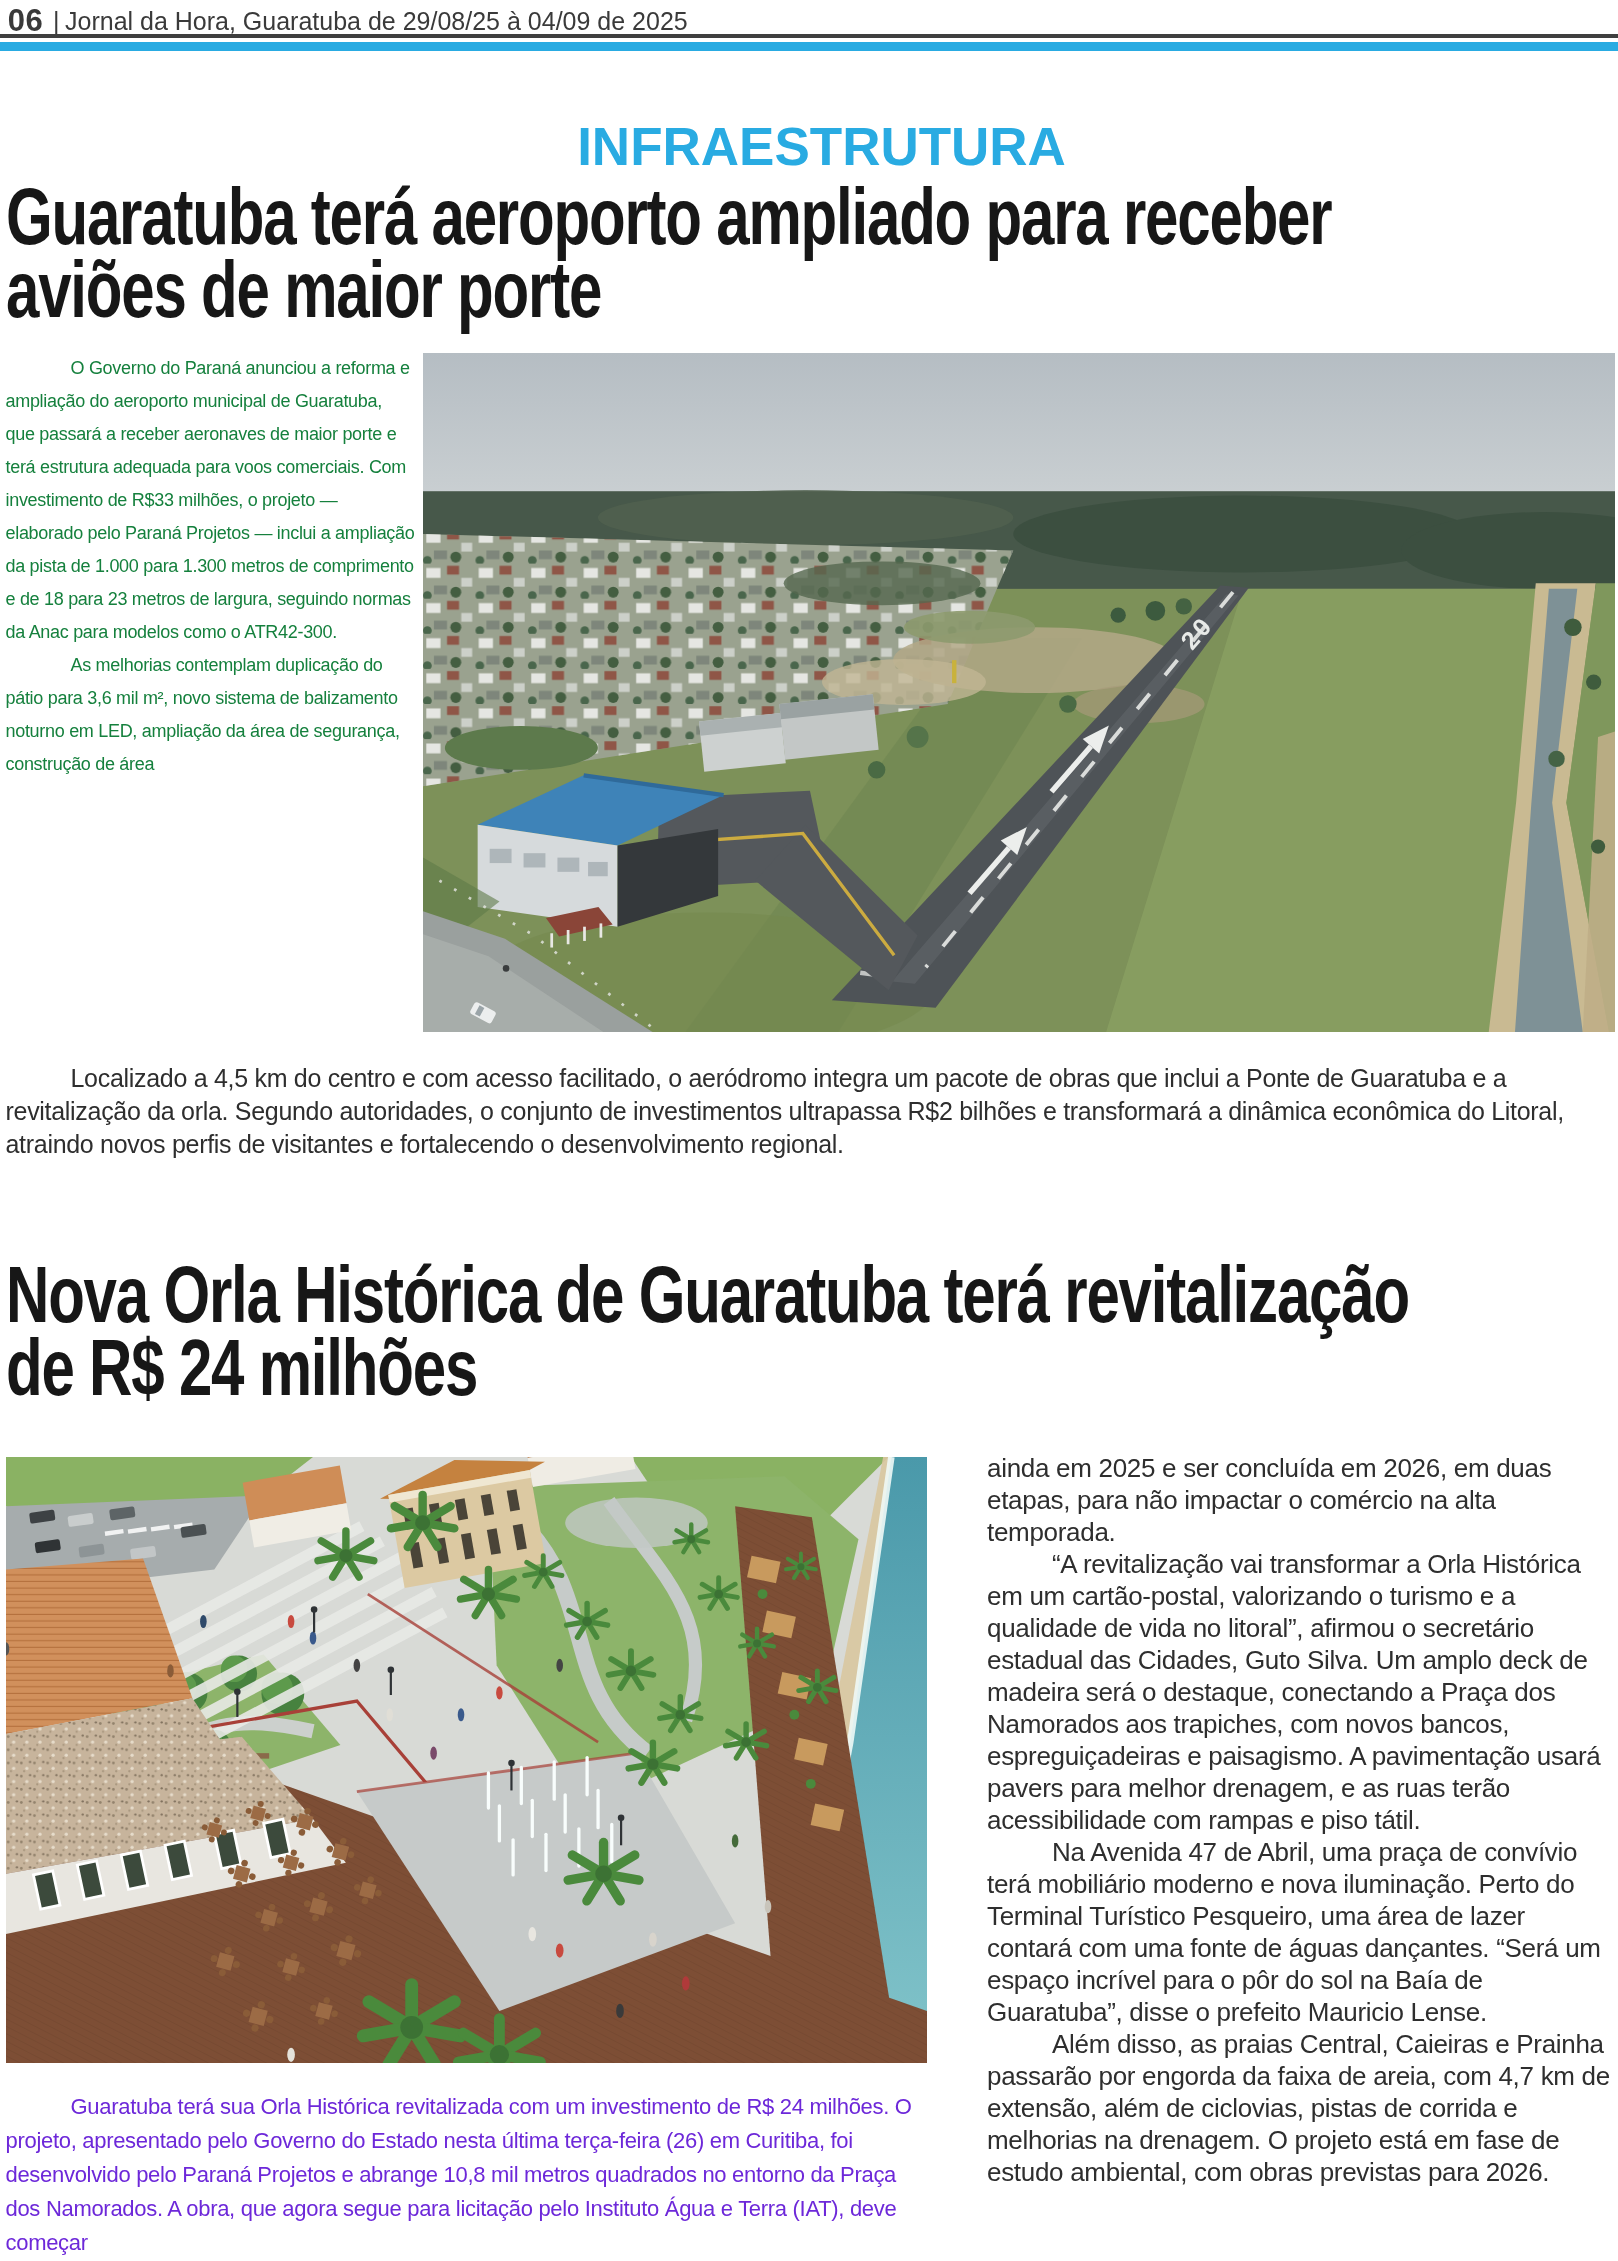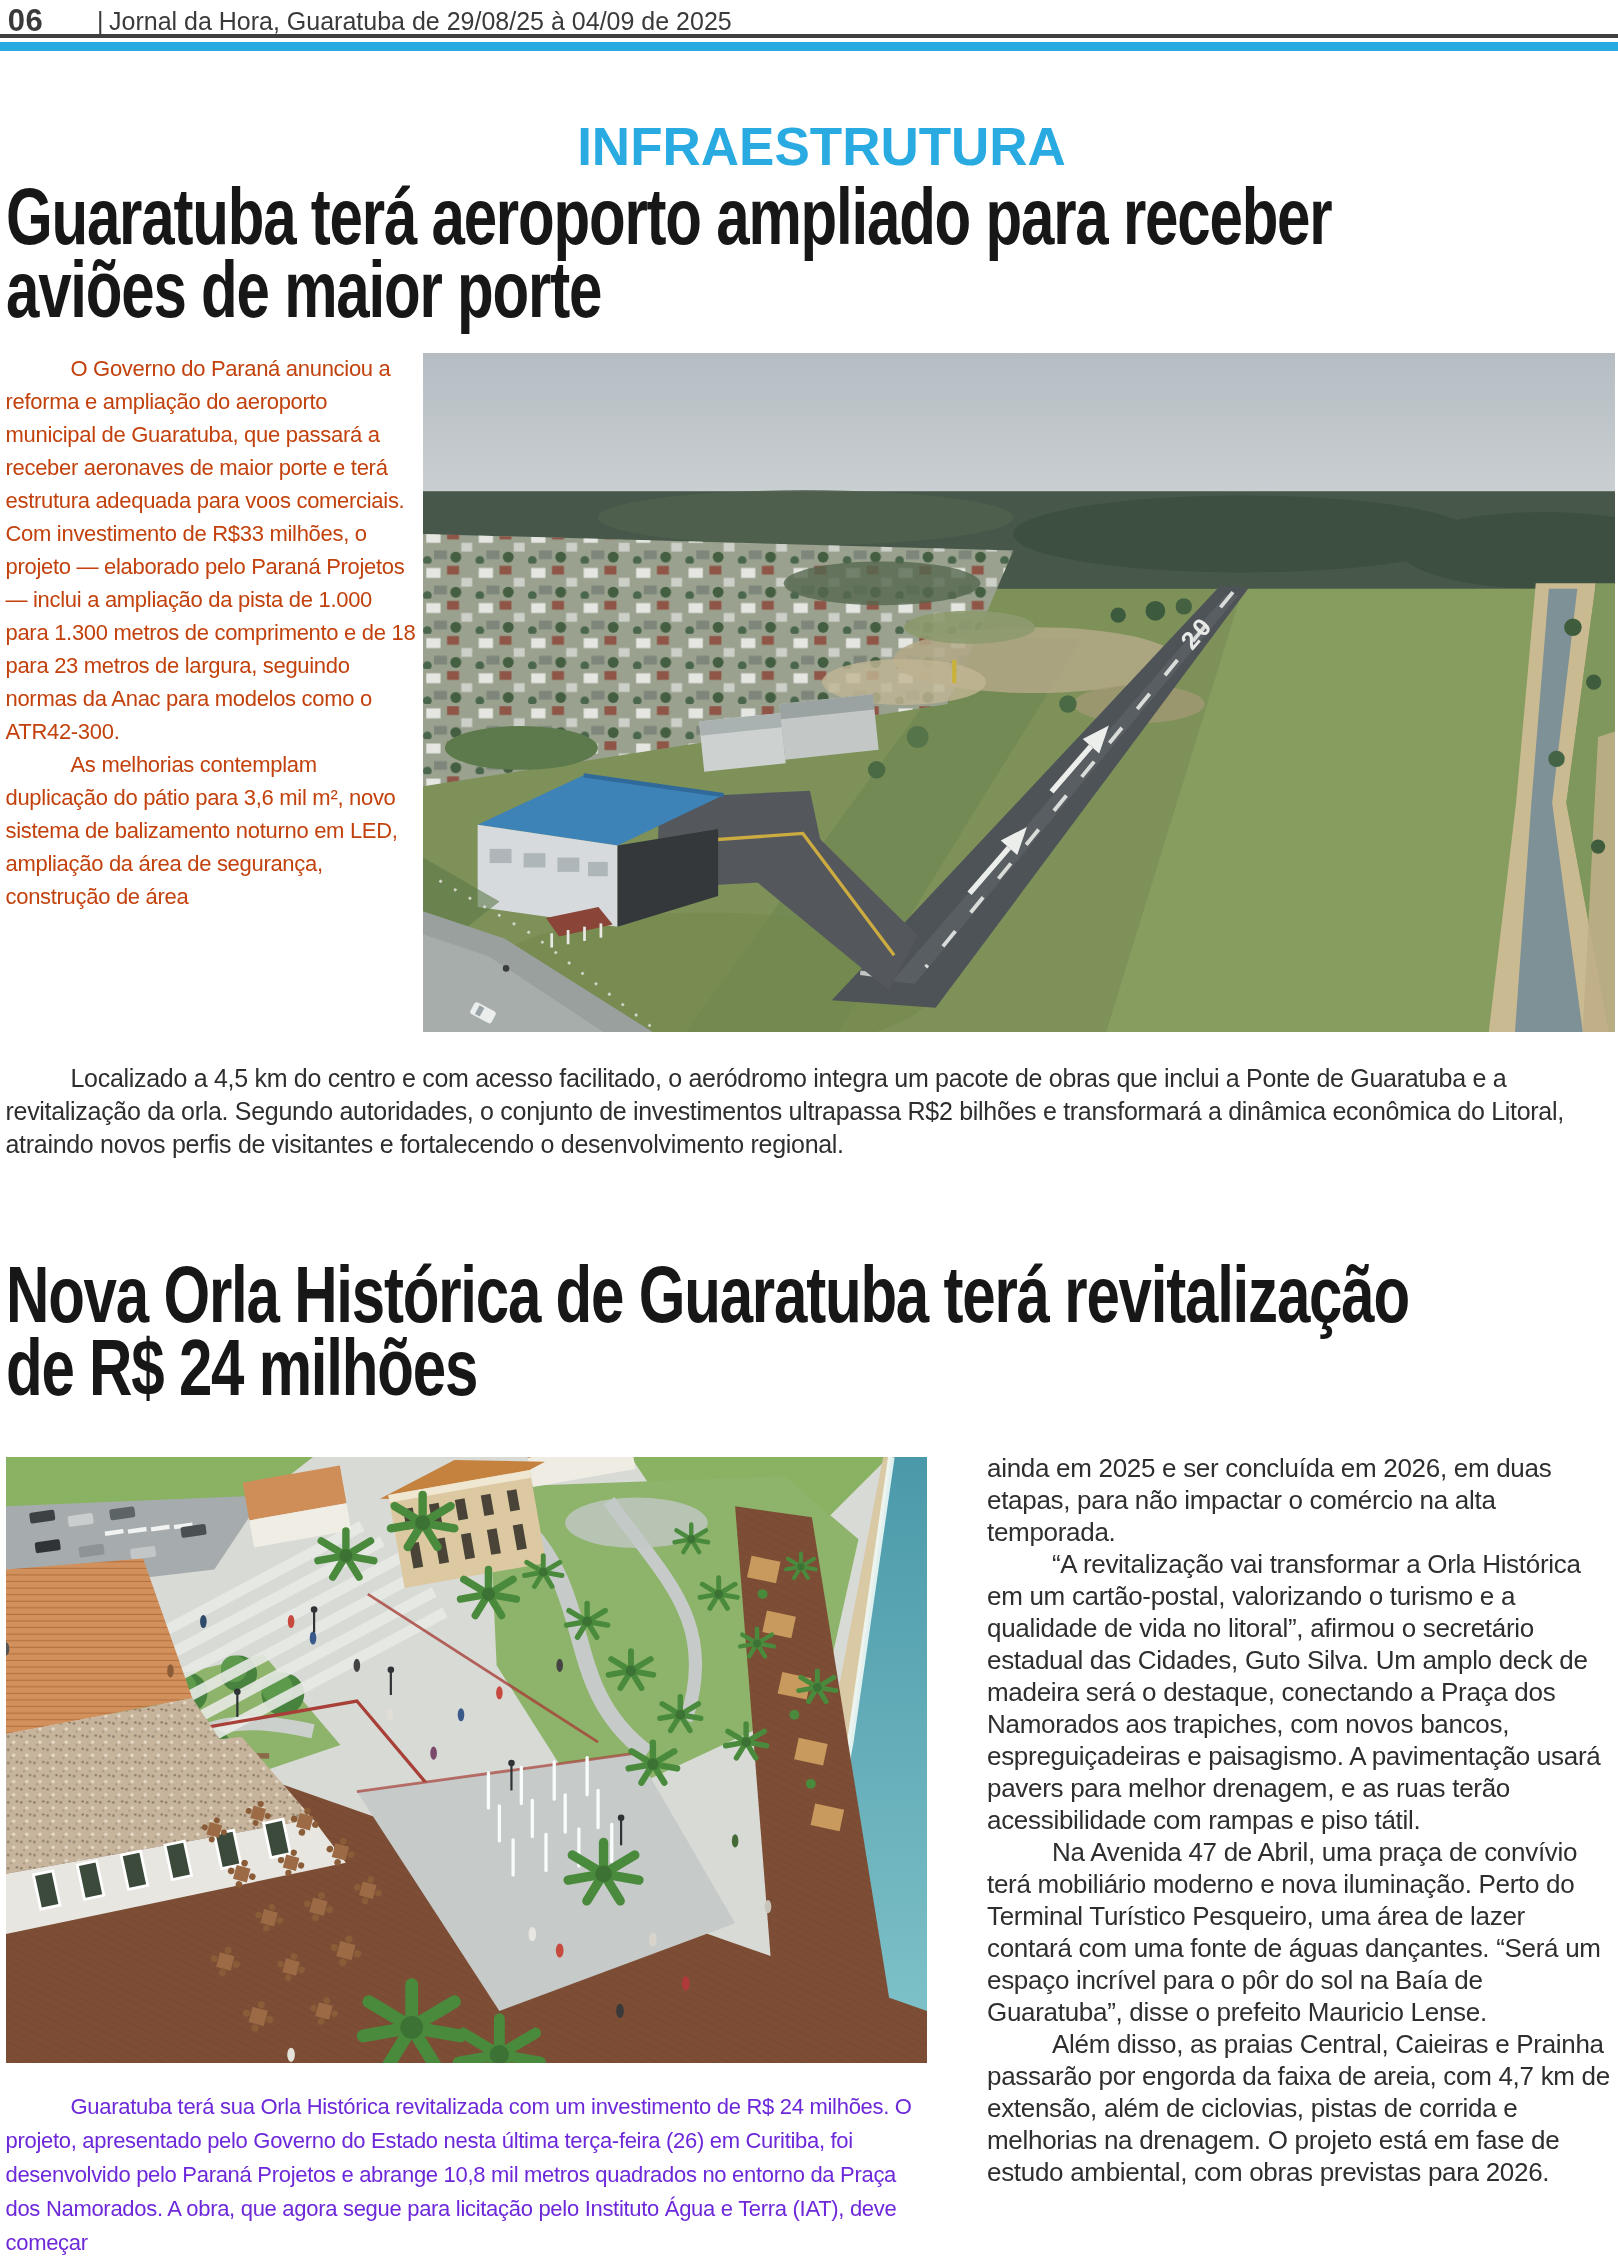--- a/index.html
+++ b/index.html
@@ -3,32 +3,32 @@
 <meta charset="utf-8">
 <style>
   html,body{margin:0;padding:0;}
   body{
     width:1619px;height:2261px;position:relative;background:#ffffff;
     font-family:"Liberation Sans","DejaVu Sans",sans-serif;overflow:hidden;
   }
   .abs{position:absolute;}
   
   .page-num{left:7.7px;top:3.3px;font-size:31px;font-weight:800;color:#3a3a3a;letter-spacing:0.5px;}
-  .hdr-row{left:53px;top:6.6px;font-size:25px;color:#3a3a3a;white-space:nowrap;margin-left:44px;}
+  .hdr-row{left:53px;top:6.6px;font-size:25px;color:#3a3a3a;white-space:nowrap;}
   .hdr-sep{font-weight:300;margin-right:5.5px;color:#3a3a3a;}
   .rule-dark{left:0;top:34px;width:1619px;height:3.8px;background:#3f3f3f;}
   .rule-cyan{left:0;top:42px;width:1619px;height:9.3px;background:#29abe2;}
   
   .kicker{left:12px;top:116px;width:1619px;text-align:center;font-size:53px;font-weight:800;color:#29abe2;letter-spacing:0px;}
   .hl-line{font-weight:800;font-size:79px;line-height:73px;color:#171717;white-space:nowrap;
            transform:scaleX(0.76);transform-origin:0 50%;letter-spacing:-1.6px;}
   
   .bodytxt p{margin:0;}
   .bodytxt p.ind{text-indent:65px;}
-  .col1{left:5.5px;top:352px;width:410px;font-size:22px;line-height:33px;color:#c2410c;letter-spacing:-0.3px;}
+  .col1{left:5.5px;top:352px;width:410px;font-size:18px;line-height:33px;color:#15803d;letter-spacing:-0.3px;}
   .fullp{left:5.5px;top:1062px;width:1608px;font-size:25px;line-height:33px;color:#2e2e2e;letter-spacing:-0.3px;}
   .rcol{left:987px;top:1452px;width:625px;font-size:26px;line-height:32px;color:#2e2e2e;letter-spacing:-0.3px;}
   .bpar{left:5.5px;top:2090px;width:926px;font-size:22px;line-height:34px;color:#6d28d9;letter-spacing:-0.3px;}
   .photo1{left:423px;top:353px;width:1192px;height:679px;}
   .photo2{left:5.5px;top:1457px;width:921px;height:606px;}
   svg{display:block;}
 </style>
 </head>
 <body>
 

